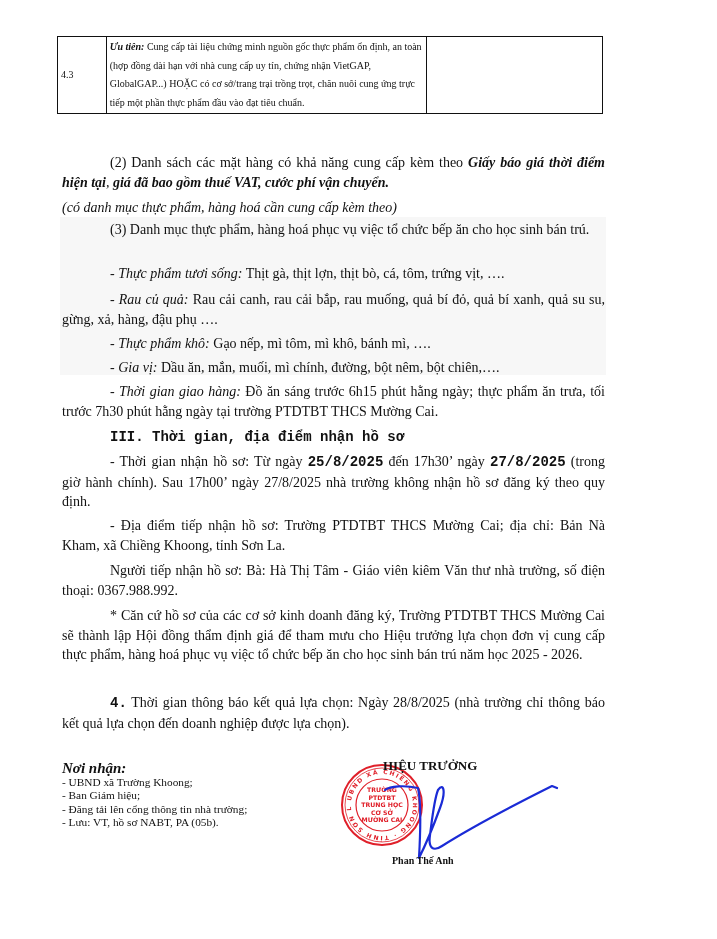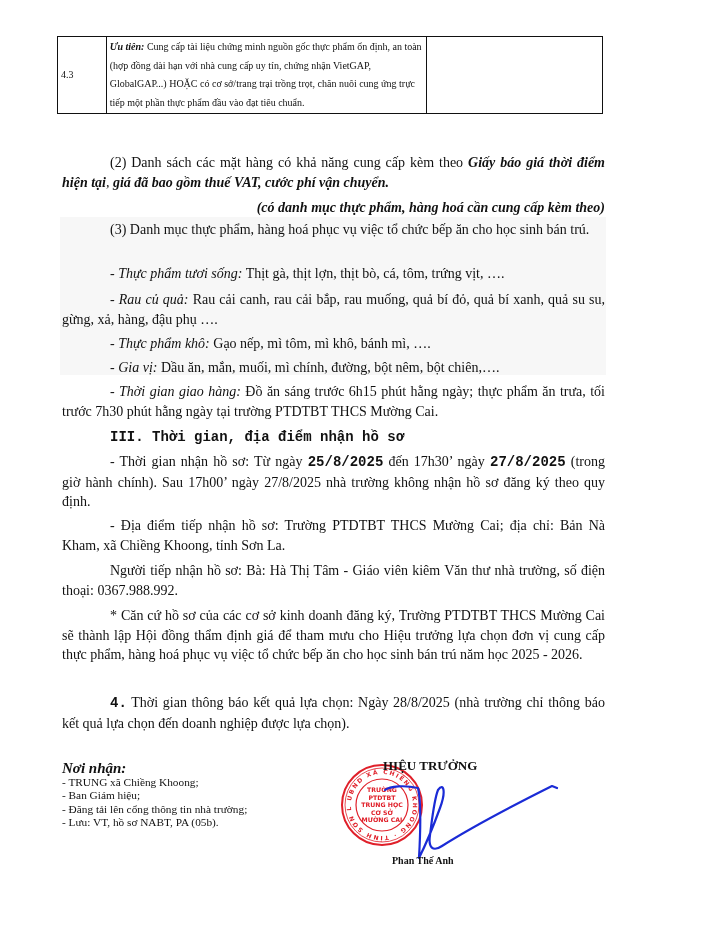--- a/index.html
+++ b/index.html
@@ -9,21 +9,21 @@
   table.crit { position:absolute; left:57px; top:36px; border-collapse:collapse; width:546px; }
   table.crit td { border:1.3px solid #111; vertical-align:middle; font-size:10px; line-height:18.5px; padding:1px 3px; }
   td.num { width:42px; text-align:left; }
   td.desc { width:316px; padding-left:2px; }
   td.blank { width:170px; }
   .bi { font-weight:bold; font-style:italic; }
   .it { font-style:italic; }
   .b { font-weight:bold;font-family:Liberation Mono, monospace; }
   .txt { position:absolute; left:62px; width:543px; font-size:14px; line-height:19.5px; text-align:justify; }
   .ind { text-indent:48px; }
-  .center { text-align:right;font-weight:bold; }
+  .center { text-align:left; }
   .band { position:absolute; left:60px; top:217px; width:546px; height:158px; background:#f7f7f7; }
   .recip { position:absolute; left:62px; top:762px; font-size:11.3px; line-height:13.6px; }
   .recip .hd { font-weight:bold; font-style:italic; font-size:15px; }
   .sig-title { position:absolute; left:383px; top:758px; font-weight:bold; font-size:13px; }
   .sig-name { position:absolute; left:392px; top:855px; font-weight:bold; font-size:10px; }
   .stamp { position:absolute; left:340px; top:763px; width:84px; height:84px; }
   .sigline { position:absolute; left:330px; top:760px; width:230px; height:110px; }
 </style>
 </head>
 <body>
@@ -62,21 +62,21 @@
 
   <div class="txt ind" style="top:561px;">Người tiếp nhận hồ sơ: Bà: Hà Thị Tâm - Giáo viên kiêm Văn thư nhà trường, số điện thoại: 0367.988.992.</div>
 
   <div class="txt ind" style="top:606px;">* Căn cứ hồ sơ của các cơ sở kinh doanh đăng ký, Trường PTDTBT THCS Mường Cai sẽ thành lập Hội đồng thẩm định giá để tham mưu cho Hiệu trưởng lựa chọn đơn vị cung cấp thực phẩm, hàng hoá phục vụ việc tổ chức bếp ăn cho học sinh bán trú năm học 2025 - 2026.</div>
 
   <div class="txt ind" style="top:693px;"><span class="b">4.</span><span> Thời gian thông báo kết quả lựa chọn: Ngày 28/8/2025 (nhà trường chỉ thông báo kết quả lựa chọn đến doanh nghiệp được lựa chọn).</span></div>
 
 
   <div class="recip">
     <div class="hd">Nơi nhận:</div>
-    <div>- TRUNG xã Chiềng Khoong;</div>
+    <div>- UBND xã Trường Khoong;</div>
     <div>- Ban Giám hiệu;</div>
     <div>- Đăng tải lên cổng thông tin nhà trường;</div>
     <div>- Lưu: VT, hồ sơ NABT, PA (05b).</div>
   </div>
 
   <svg class="stamp" viewBox="0 0 84 84">
     <circle cx="42" cy="42" r="40" fill="none" stroke="#e0202a" stroke-width="2"></circle>
     <circle cx="42" cy="42" r="37" fill="none" stroke="#e0202a" stroke-width="0.8"></circle>
     <circle cx="42" cy="42" r="26" fill="none" stroke="#e0202a" stroke-width="1.2"></circle>
     <defs>

